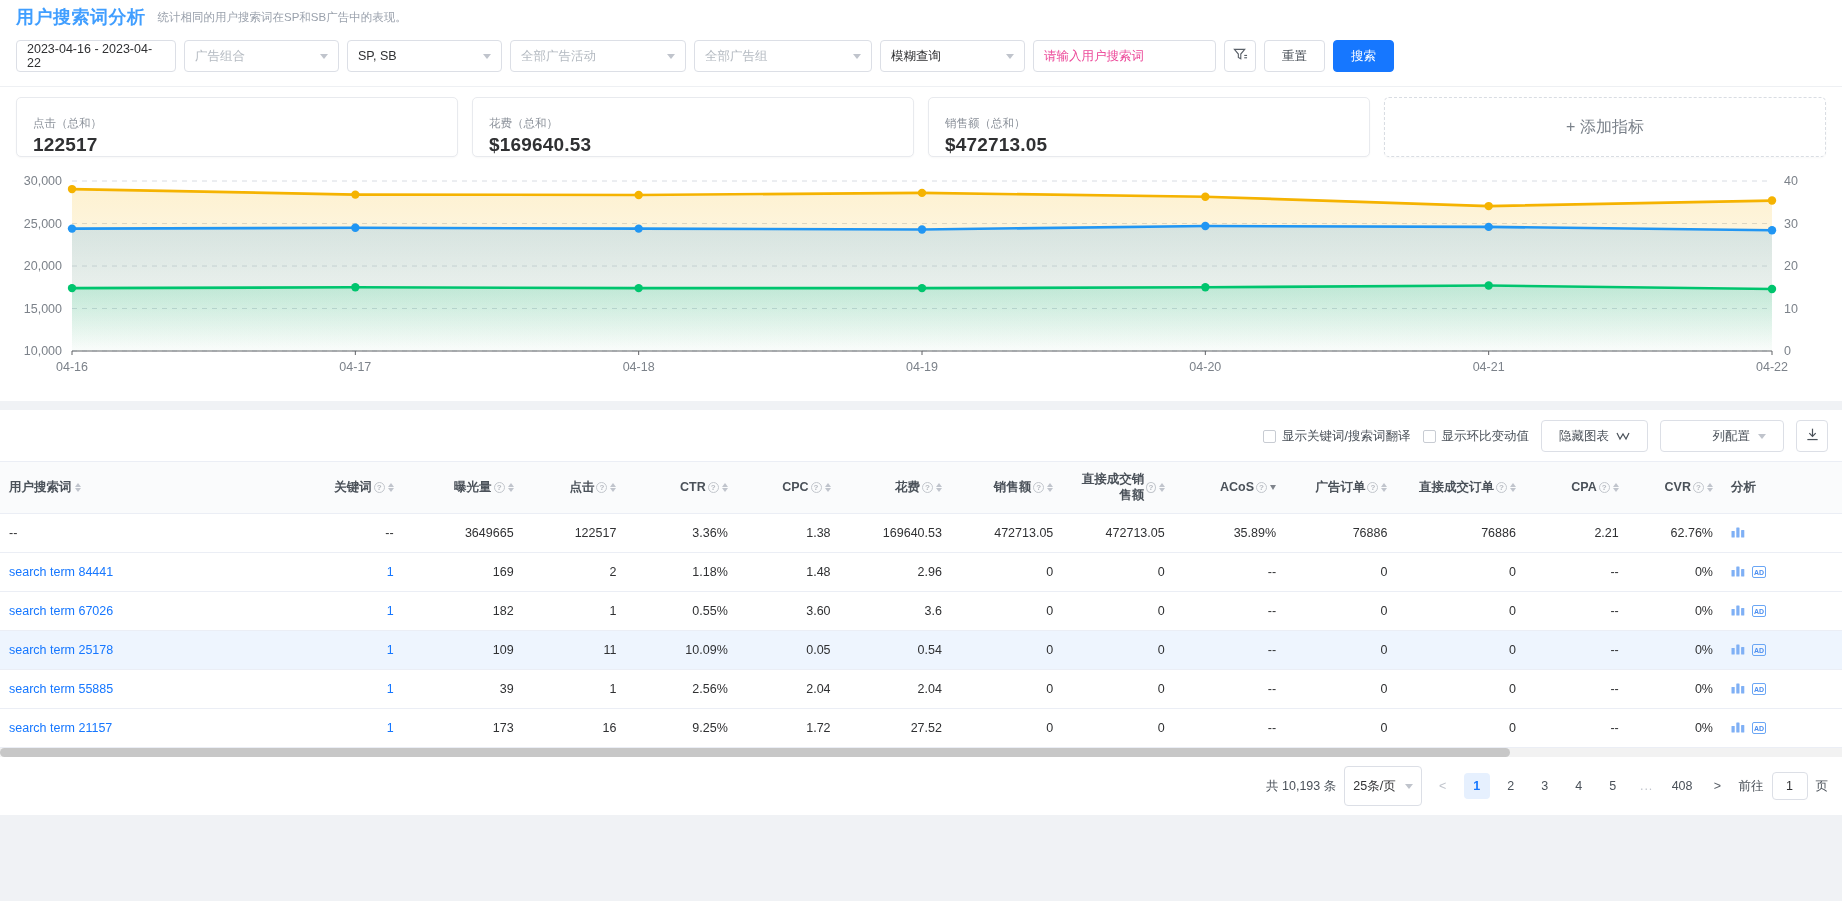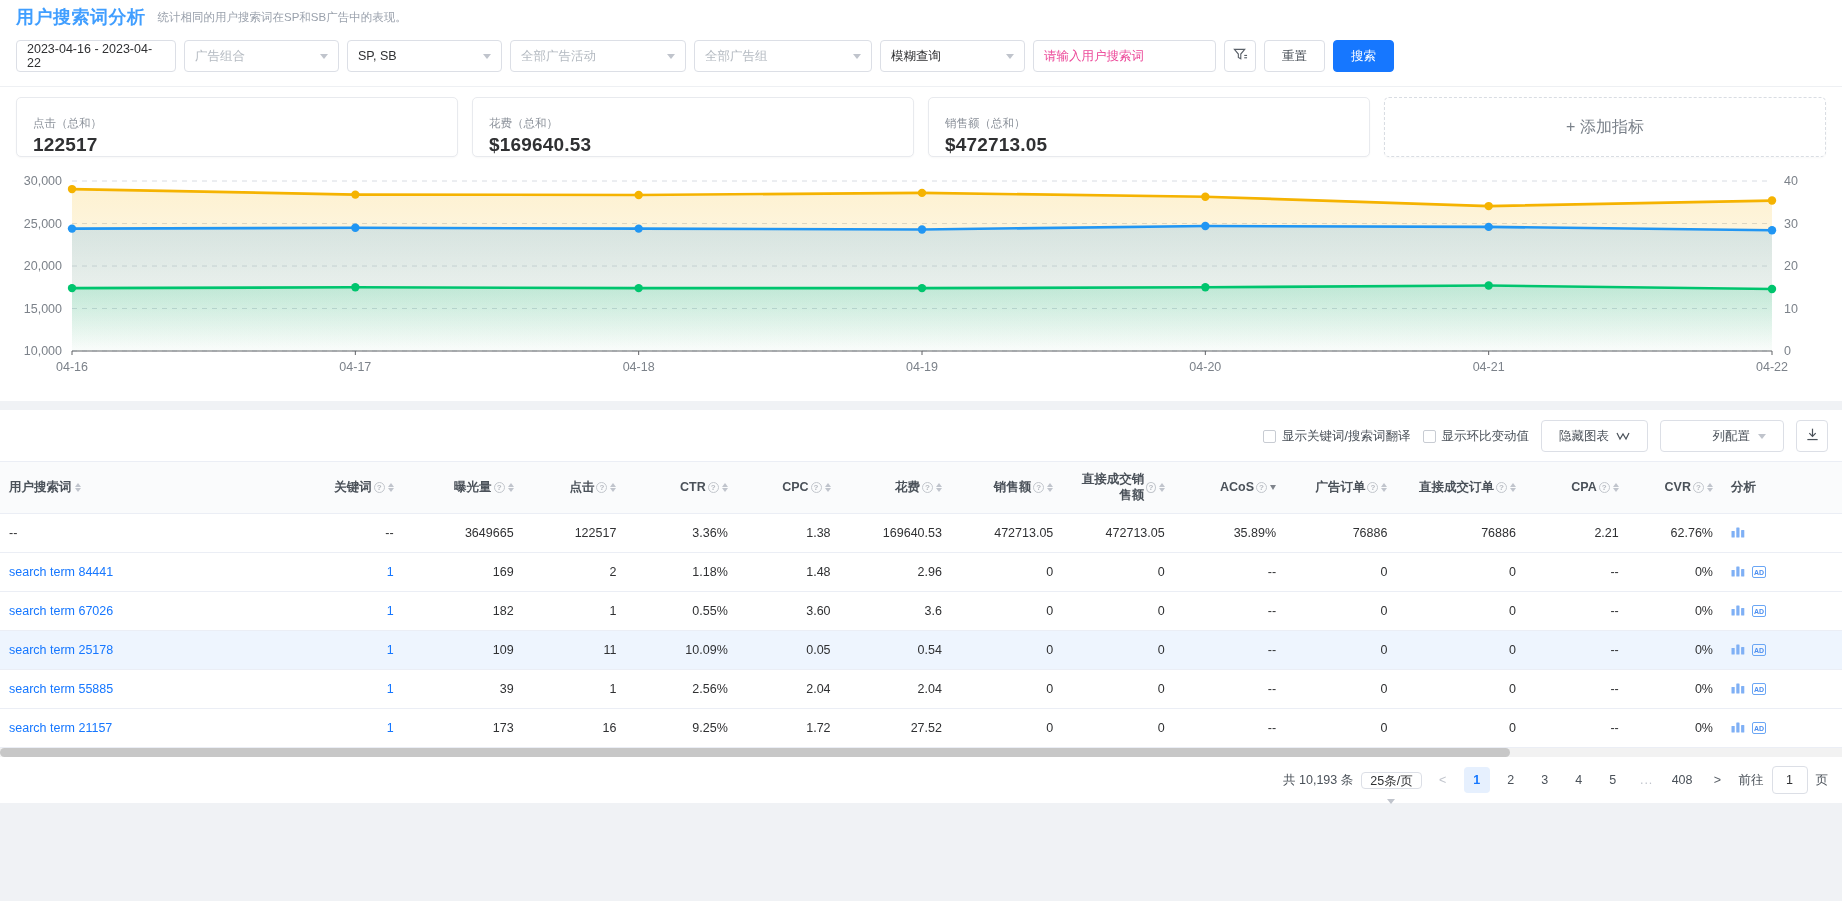--- a/index.html
+++ b/index.html
@@ -131,22 +131,22 @@
   .hscroll { height:9px; background:#f2f2f2; }
   .hscroll .thumb { height:9px; width:82%; background:#c7c7c7; border-radius:5px; }
 
   
   .pager {
     display:flex; align-items:center; justify-content:flex-end; gap:8px;
     padding:9px 14px; font-size:12.5px; color:#4a5159; background:#fff;
   }
   .pager .total { color:#4a5159; }
   .pgsel {
-    height:17px;border:1px solid #dcdfe6;border-radius:4px;display:flex;align-items:center;
-    padding:0 8px;gap:9px;color:#303133;flex-direction:column;
+    height:40px;border:1px solid #dcdfe6;border-radius:4px;display:flex;align-items:center;
+    padding:0 8px;gap:9px;color:#303133;
   }
   .pgitem {
     min-width:26px;height:26px;display:flex;align-items:center;justify-content:center;
     border-radius:4px;color:#4a5159;font-size:12.5px;padding:0 4px;
   }
   .pgitem.active { background:#e6f0fe; color:#1677ff; font-weight:700; }
   .pgitem.nav { color:#c0c4cc; }
   .pgitem.ell { color:#c0c4cc; letter-spacing:1px;}
   .jumpinput { width:36px;height:28px;border:1px solid #dcdfe6;border-radius:4px;
                display:flex;align-items:center;justify-content:center;color:#303133; }

